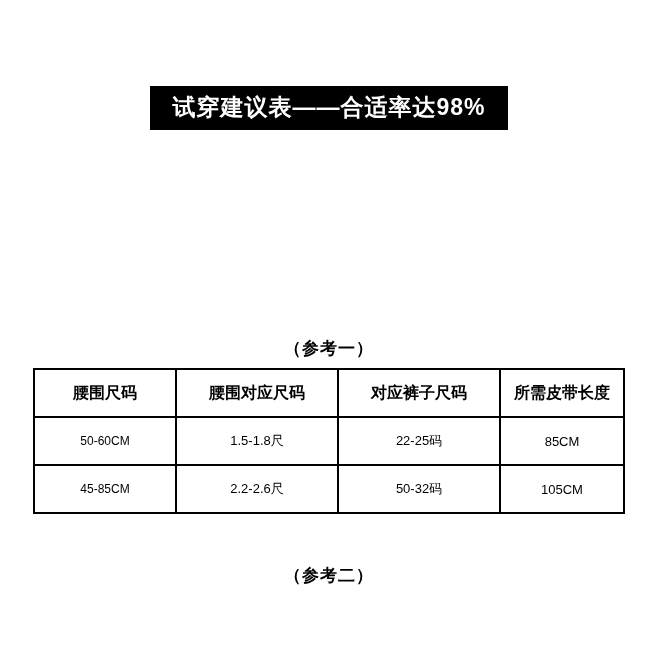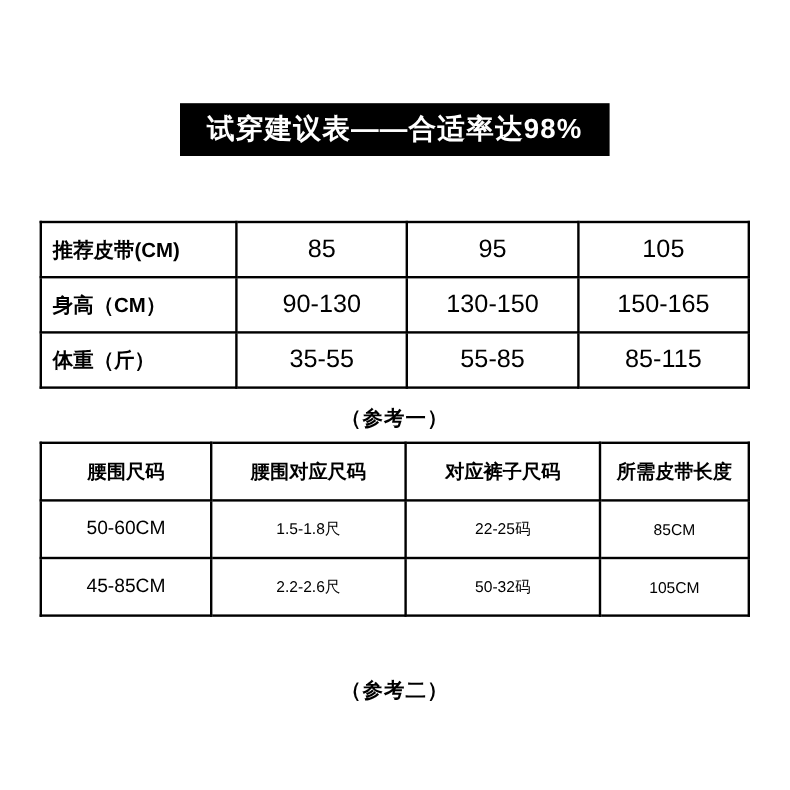--- a/index.html
+++ b/index.html
@@ -96,54 +96,32 @@
   }
   .t2-head {
     font-size: 16px;
     font-weight: bold;
     text-align: center;
   }
   .t2-cell {
     font-size: 13px;
   }
   .t2-cell.small {
-    font-size: 16px;
+    font-size: 12px;
   }
 </style>
 </head>
 <body>
 
 <div class="page">
 
   <div class="title-wrap">
     <div class="title-banner">试穿建议表——合适率达98%</div>
   </div>
 
-  <table class="table-one">
-    <tbody>
-        <tr>
-      <td class="t1-head" style="width:152px">推荐皮带(CM)</td>
-      <td class="t1-val">85</td>
-      <td class="t1-val">95</td>
-      <td class="t1-val">105</td>
-    </tr>
-    <tr>
-      <td class="t1-head">身高（CM）</td>
-      <td class="t1-val">90-130</td>
-      <td class="t1-val">130-150</td>
-      <td class="t1-val">150-165</td>
-    </tr>
-    <tr>
-      <td class="t1-head">体重（斤）</td>
-      <td class="t1-val">35-55</td>
-      <td class="t1-val">55-85</td>
-      <td class="t1-val">85-115</td>
-    </tr>
-  </tbody>
-    </table>
 
   <div class="caption caption-one">（参考一）</div>
 
   <table class="table-two">
     <tbody>
         <tr>
       <td class="t2-head" style="width:140px">腰围尺码</td>
       <td class="t2-head" style="width:160px">腰围对应尺码</td>
       <td class="t2-head" style="width:160px">对应裤子尺码</td>
       <td class="t2-head">所需皮带长度</td>

